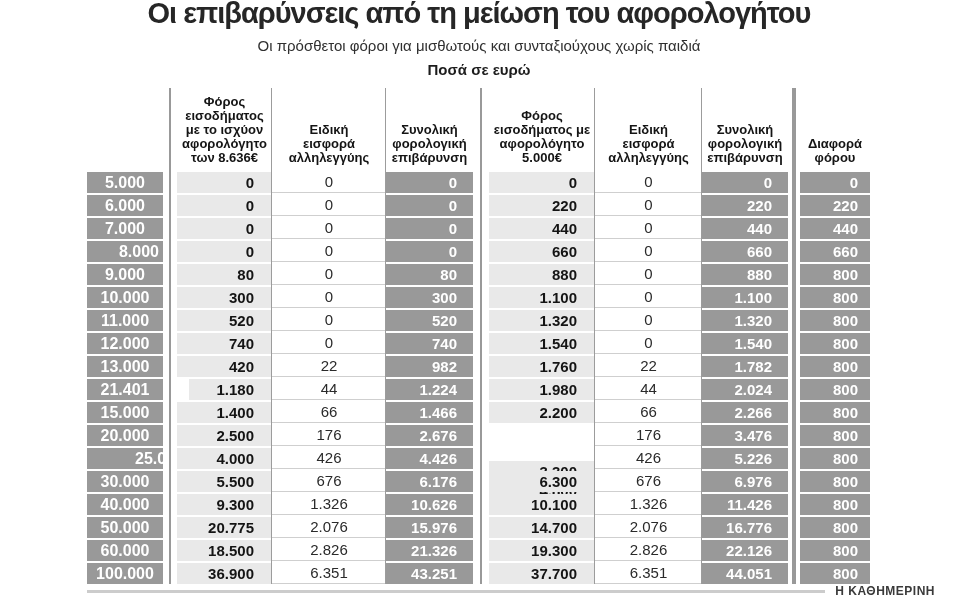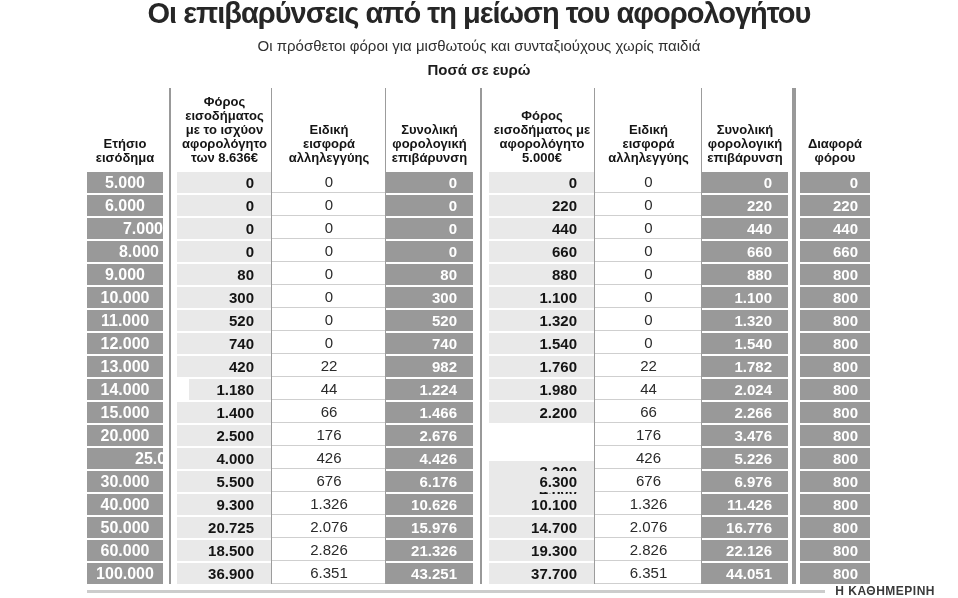--- a/index.html
+++ b/index.html
@@ -75,22 +75,20 @@
 </head>
 <body>
 
 <div class="masthead">
   <div class="title">Οι επιβαρύνσεις από τη μείωση του αφορολογήτου</div>
   <div class="subtitle">Οι πρόσθετοι φόροι για μισθωτούς και συνταξιούχους χωρίς παιδιά</div>
   <div class="units">Ποσά σε ευρώ</div>
 </div>
 
 <div class="tbl">
-  <div class="hcell" style="grid-column:1">Ετήσιο
-εισόδημα</div>
   <div class="hcell" style="grid-column:3">Φόρος
 εισοδήματος
 με το ισχύον
 αφορολόγητο
 των 8.636€</div>
   <div class="hcell" style="grid-column:4">Ειδική
 εισφορά
 αλληλεγγύης</div>
   <div class="hcell" style="grid-column:5">Συνολική
 φορολογική
@@ -124,21 +122,21 @@
     <div class="cell c-dark" style="grid-area: 2 / 9;">0</div>
     <div class="cell c-diff" style="grid-area: 2 / 11;">0</div>
     <div class="cell c-row" style="grid-area: 3 / 1;">6.000</div>
     <div class="cell c-light" style="grid-area: 3 / 3;">0</div>
     <div class="cell c-white" style="grid-area: 3 / 4;">0</div>
     <div class="cell c-dark" style="grid-area: 3 / 5;">0</div>
     <div class="cell c-light" style="grid-area: 3 / 7;">220</div>
     <div class="cell c-white" style="grid-area: 3 / 8;">0</div>
     <div class="cell c-dark" style="grid-area: 3 / 9;">220</div>
     <div class="cell c-diff" style="grid-area: 3 / 11;">220</div>
-    <div class="cell c-row" style="grid-area: 4 / 1; text-align: right;">7.000</div>
+    <div class="cell c-row" style="grid-area: 4 / 1;">7.000</div>
     <div class="cell c-light" style="grid-area: 4 / 3;">0</div>
     <div class="cell c-white" style="grid-area: 4 / 4;">0</div>
     <div class="cell c-dark" style="grid-area: 4 / 5;">0</div>
     <div class="cell c-light" style="grid-area: 4 / 7;">440</div>
     <div class="cell c-white" style="grid-area: 4 / 8;">0</div>
     <div class="cell c-dark" style="grid-area: 4 / 9;">440</div>
     <div class="cell c-diff" style="grid-area: 4 / 11;">440</div>
     <div class="cell c-row" style="grid-area: 5 / 1; padding-left: 28px;">8.000</div>
     <div class="cell c-light" style="grid-area: 5 / 3;">0</div>
     <div class="cell c-white" style="grid-area: 5 / 4;">0</div>
@@ -180,21 +178,21 @@
     <div class="cell c-dark" style="grid-area: 9 / 9;">1.540</div>
     <div class="cell c-diff" style="grid-area: 9 / 11;">800</div>
     <div class="cell c-row" style="grid-area: 10 / 1;">13.000</div>
     <div class="cell c-light" style="grid-area: 10 / 3;">420</div>
     <div class="cell c-white" style="grid-area: 10 / 4;">22</div>
     <div class="cell c-dark" style="grid-area: 10 / 5;">982</div>
     <div class="cell c-light" style="grid-area: 10 / 7;">1.760</div>
     <div class="cell c-white" style="grid-area: 10 / 8;">22</div>
     <div class="cell c-dark" style="grid-area: 10 / 9;">1.782</div>
     <div class="cell c-diff" style="grid-area: 10 / 11;">800</div>
-    <div class="cell c-row" style="grid-area: 11 / 1;">14.000</div>
+    <div class="cell c-row" style="grid-area: 11 / 1;">21.401</div>
     <div class="cell c-light" style="grid-area: 11 / 3; margin-left: 12px;">1.180</div>
     <div class="cell c-white" style="grid-area: 11 / 4;">44</div>
     <div class="cell c-dark" style="grid-area: 11 / 5;">1.224</div>
     <div class="cell c-light" style="grid-area: 11 / 7;">1.980</div>
     <div class="cell c-white" style="grid-area: 11 / 8;">44</div>
     <div class="cell c-dark" style="grid-area: 11 / 9;">2.024</div>
     <div class="cell c-diff" style="grid-area: 11 / 11;">800</div>
     <div class="cell c-row" style="grid-area: 12 / 1;">15.000</div>
     <div class="cell c-light" style="grid-area: 12 / 3;">1.400</div>
     <div class="cell c-white" style="grid-area: 12 / 4;">66</div>
@@ -229,21 +227,21 @@
     <div class="cell c-diff" style="grid-area: 15 / 11;">800</div>
     <div class="cell c-row" style="grid-area: 16 / 1;">40.000</div>
     <div class="cell c-light" style="grid-area: 16 / 3;">9.300</div>
     <div class="cell c-white" style="grid-area: 16 / 4;">1.326</div>
     <div class="cell c-dark" style="grid-area: 16 / 5;">10.626</div>
     <div class="cell c-light" style="grid-area: 16 / 7;">10.100</div>
     <div class="cell c-white" style="grid-area: 16 / 8;">1.326</div>
     <div class="cell c-dark" style="grid-area: 16 / 9;">11.426</div>
     <div class="cell c-diff" style="grid-area: 16 / 11;">800</div>
     <div class="cell c-row" style="grid-area: 17 / 1;">50.000</div>
-    <div class="cell c-light" style="grid-area: 17 / 3;">20.725</div>
+    <div class="cell c-light" style="grid-area: 17 / 3;">20.775</div>
     <div class="cell c-white" style="grid-area: 17 / 4;">2.076</div>
     <div class="cell c-dark" style="grid-area: 17 / 5;">15.976</div>
     <div class="cell c-light" style="grid-area: 17 / 7;">14.700</div>
     <div class="cell c-white" style="grid-area: 17 / 8;">2.076</div>
     <div class="cell c-dark" style="grid-area: 17 / 9;">16.776</div>
     <div class="cell c-diff" style="grid-area: 17 / 11;">800</div>
     <div class="cell c-row" style="grid-area: 18 / 1;">60.000</div>
     <div class="cell c-light" style="grid-area: 18 / 3;">18.500</div>
     <div class="cell c-white" style="grid-area: 18 / 4;">2.826</div>
     <div class="cell c-dark" style="grid-area: 18 / 5;">21.326</div>

